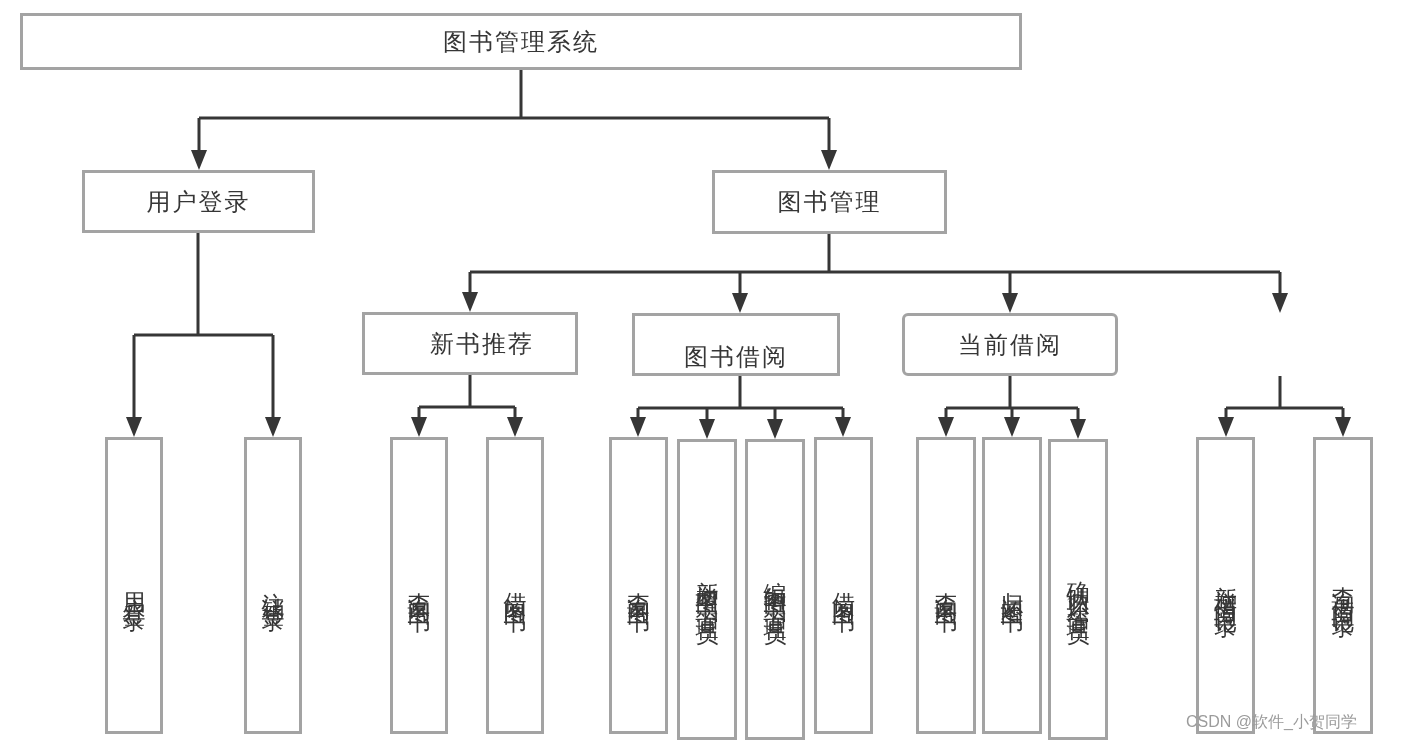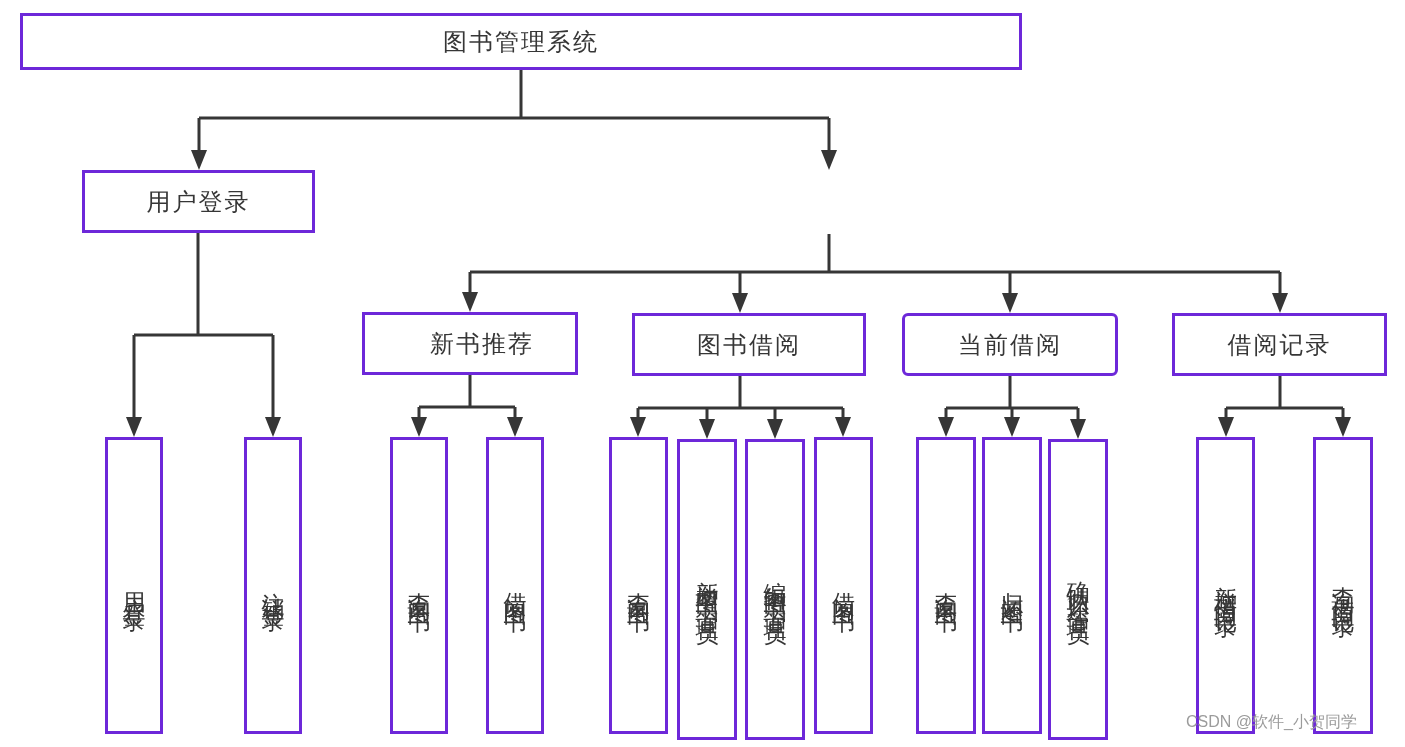--- a/index.html
+++ b/index.html
@@ -7,21 +7,21 @@
     position:relative;
     width:1405px;height:747px;
     background:#ffffff;
     font-family:"Liberation Sans", sans-serif;
     overflow:hidden;
   }
   #connectors{position:absolute;left:0;top:0;width:1405px;height:747px;}
   .node{
     position:absolute;
     box-sizing:border-box;
-    border:3px solid #6d28d9;
+    border:3px solid #a3a3a3;
     background:#ffffff;
     display:flex;align-items:center;justify-content:center;
     color:#363636;
   }
   .hnode span{
     font-size:24px;
     letter-spacing:2px;
     white-space:nowrap;
     color:#363636;
   }
@@ -31,21 +31,21 @@
     font-size:23px;
     line-height:1;
     letter-spacing:6px;
     color:#363636;
   }
   
   .n-root{left:20px;top:13px;width:1002px;height:57px;}
   .n-l2-0{left:82px;top:170px;width:233px;height:63px;}
   .n-l2-1{left:712px;top:170px;width:235px;height:64px;}
   .n-l3-0{left:362px;top:312px;width:216px;height:63px;padding-left:24px;}
-  .n-l3-1{left:632px;top:313px;width:234px;height:63px;}
+  .n-l3-1{left:632px;top:313px;width:208px;height:63px;align-items:flex-end;}
   .n-l3-2{left:902px;top:313px;width:216px;height:63px;border-radius:6px;}
   .n-l3-3{left:1172px;top:313px;width:215px;height:63px;}
   .n-leaf-0{left:105px;top:437px;width:58px;height:297px;}
   .n-leaf-1{left:244px;top:437px;width:58px;height:297px;}
   .n-leaf-2{left:390px;top:437px;width:58px;height:297px;}
   .n-leaf-3{left:486px;top:437px;width:58px;height:297px;}
   .n-leaf-4{left:609px;top:437px;width:59px;height:297px;}
   .n-leaf-5{left:677px;top:439px;width:60px;height:301px;}
   .n-leaf-6{left:745px;top:439px;width:60px;height:301px;}
   .n-leaf-7{left:814px;top:437px;width:59px;height:297px;}
@@ -103,32 +103,32 @@
     <polygon points="1335,417 1351,417 1343,437" fill="#363636"></polygon>
   </svg>
 
   <div class="node hnode n-root">
     <span>图书管理系统</span>
   </div>
 
   <div class="node hnode n-l2-0">
     <span>用户登录</span>
   </div>
+  <div class="node hnode n-l2-1">
+    <span>图书管理</span>
+  </div>
 
   <div class="node hnode n-l3-0">
     <span>新书推荐</span>
   </div>
   <div class="node hnode n-l3-1">
     <span>图书借阅</span>
   </div>
   <div class="node hnode n-l3-2">
     <span>当前借阅</span>
-  </div>
-  <div class="node hnode n-l3-3">
-    <span>借阅记录</span>
   </div>
 
   <div class="node leaf n-leaf-0">
     <span>用户登录</span>
   </div>
   <div class="node leaf n-leaf-1">
     <span>注销登录</span>
   </div>
   <div class="node leaf n-leaf-2">
     <span>查询图书</span>

